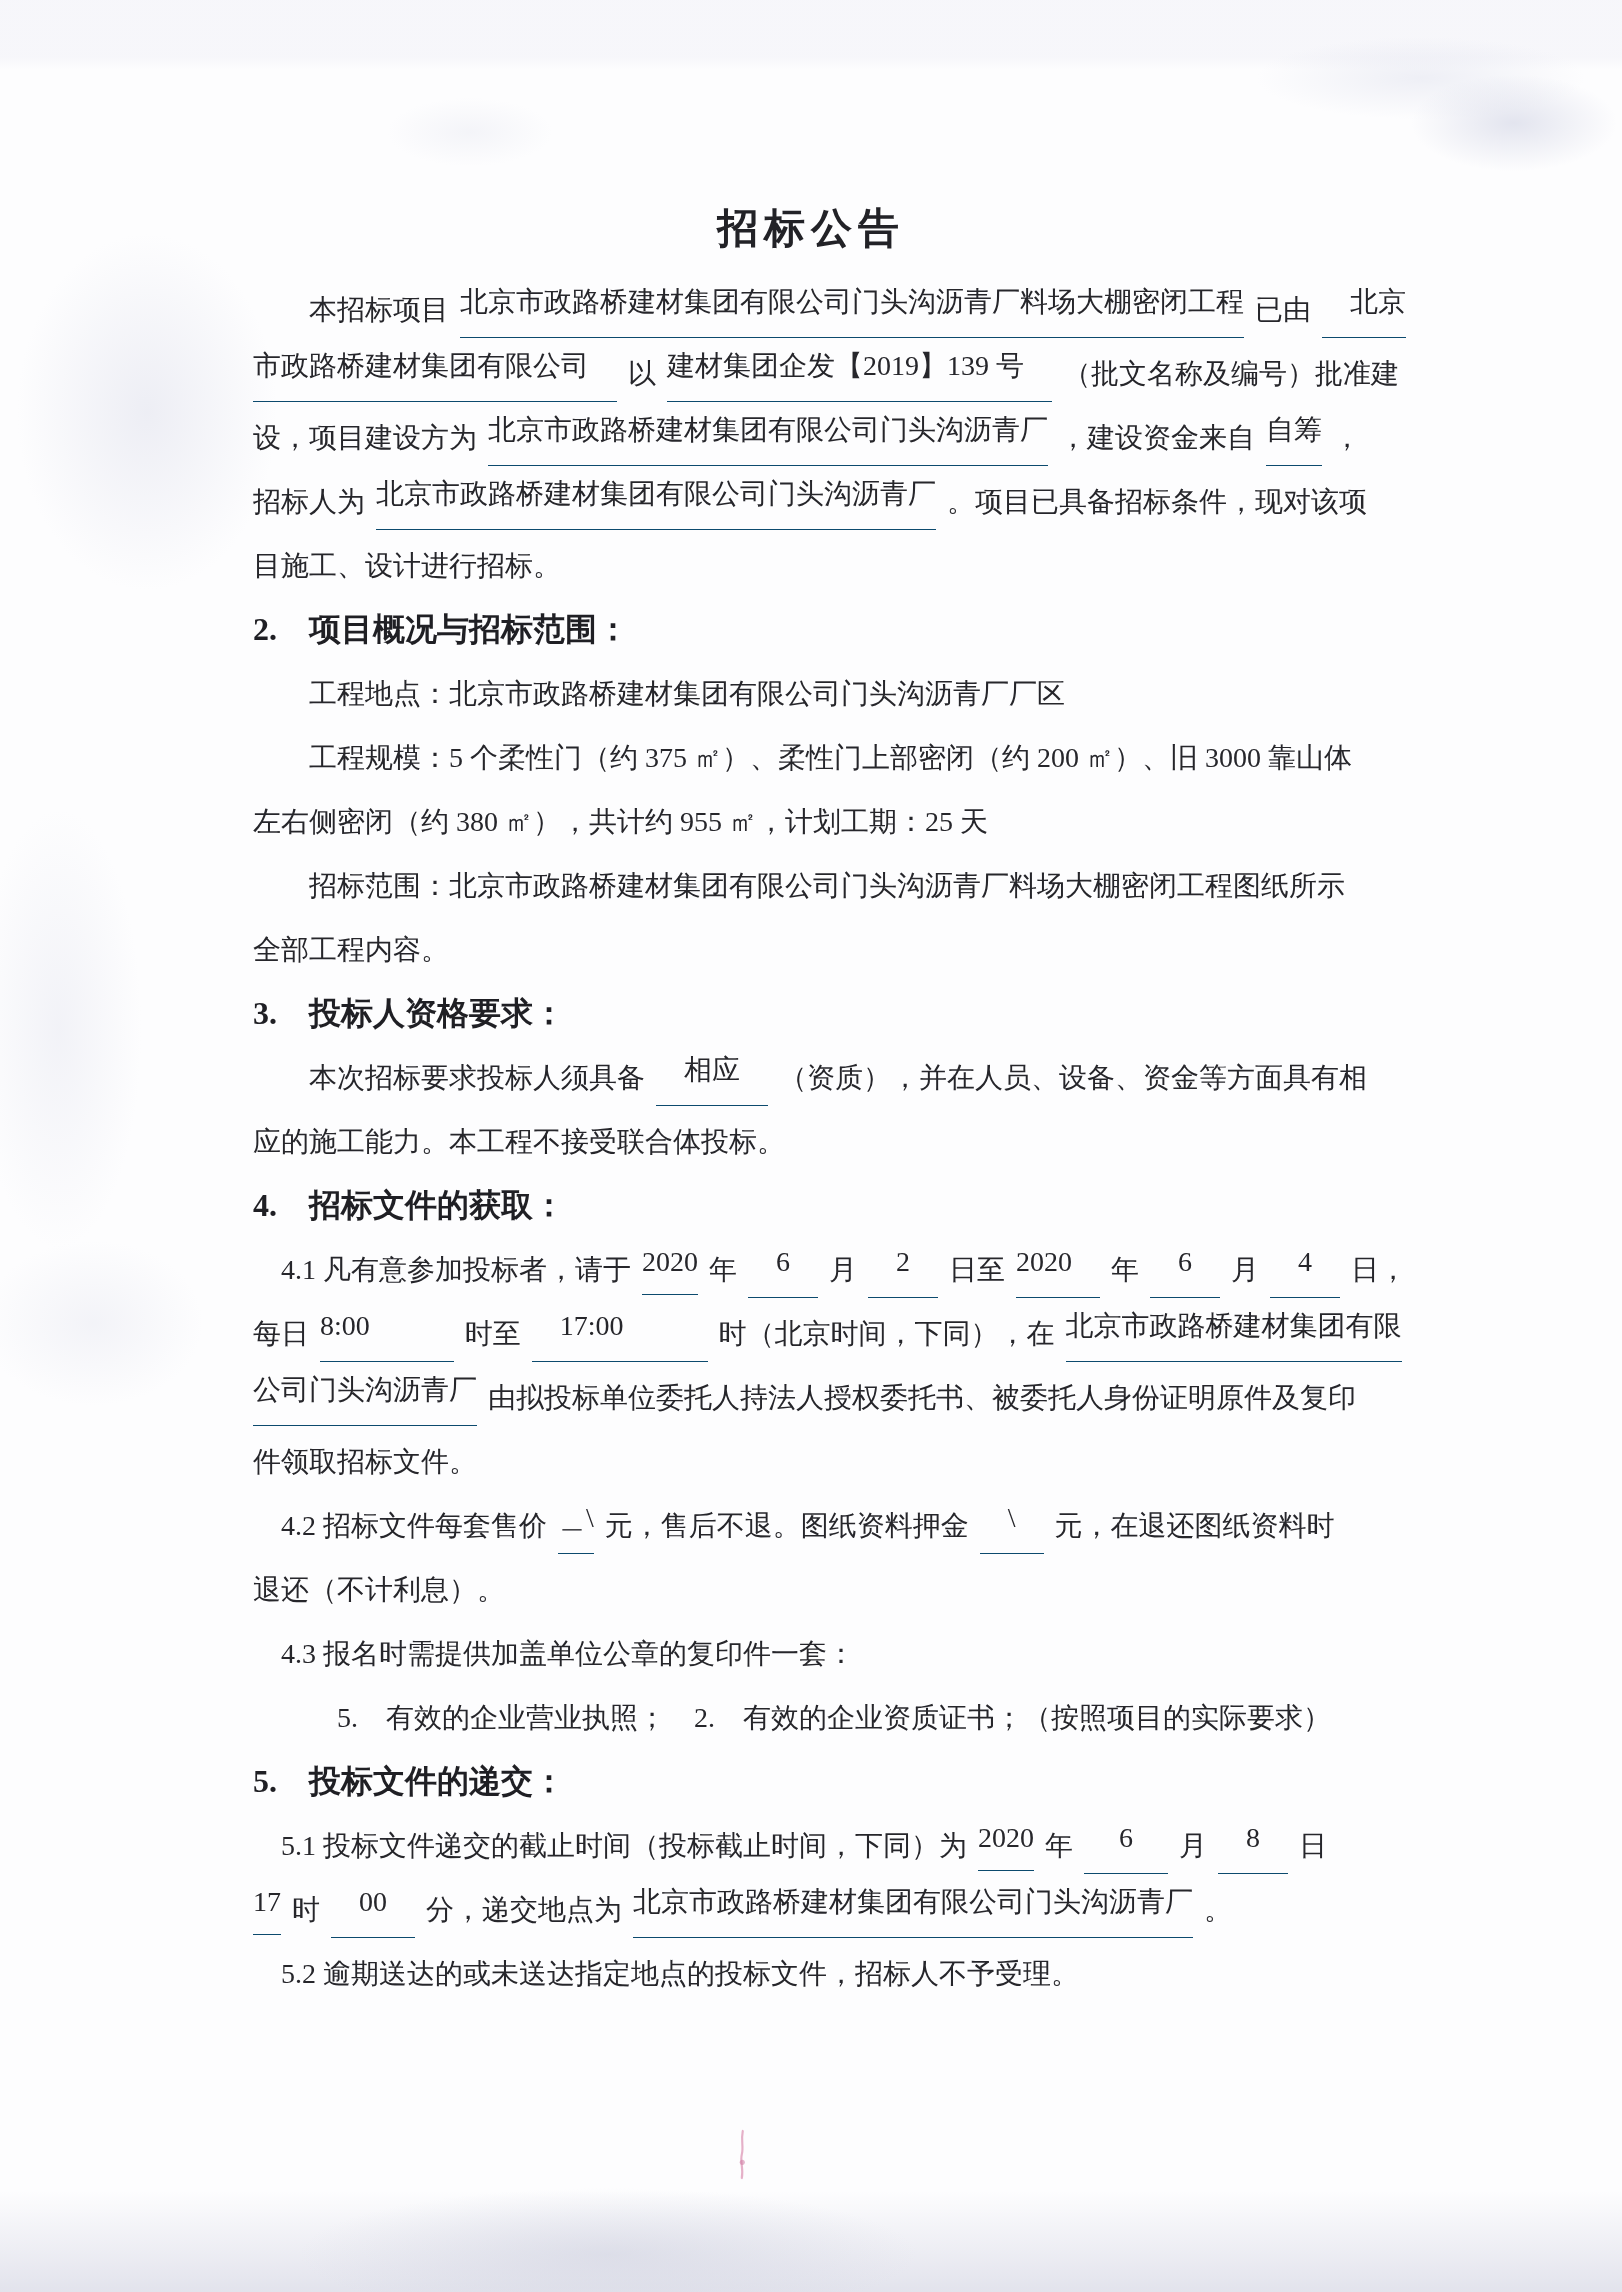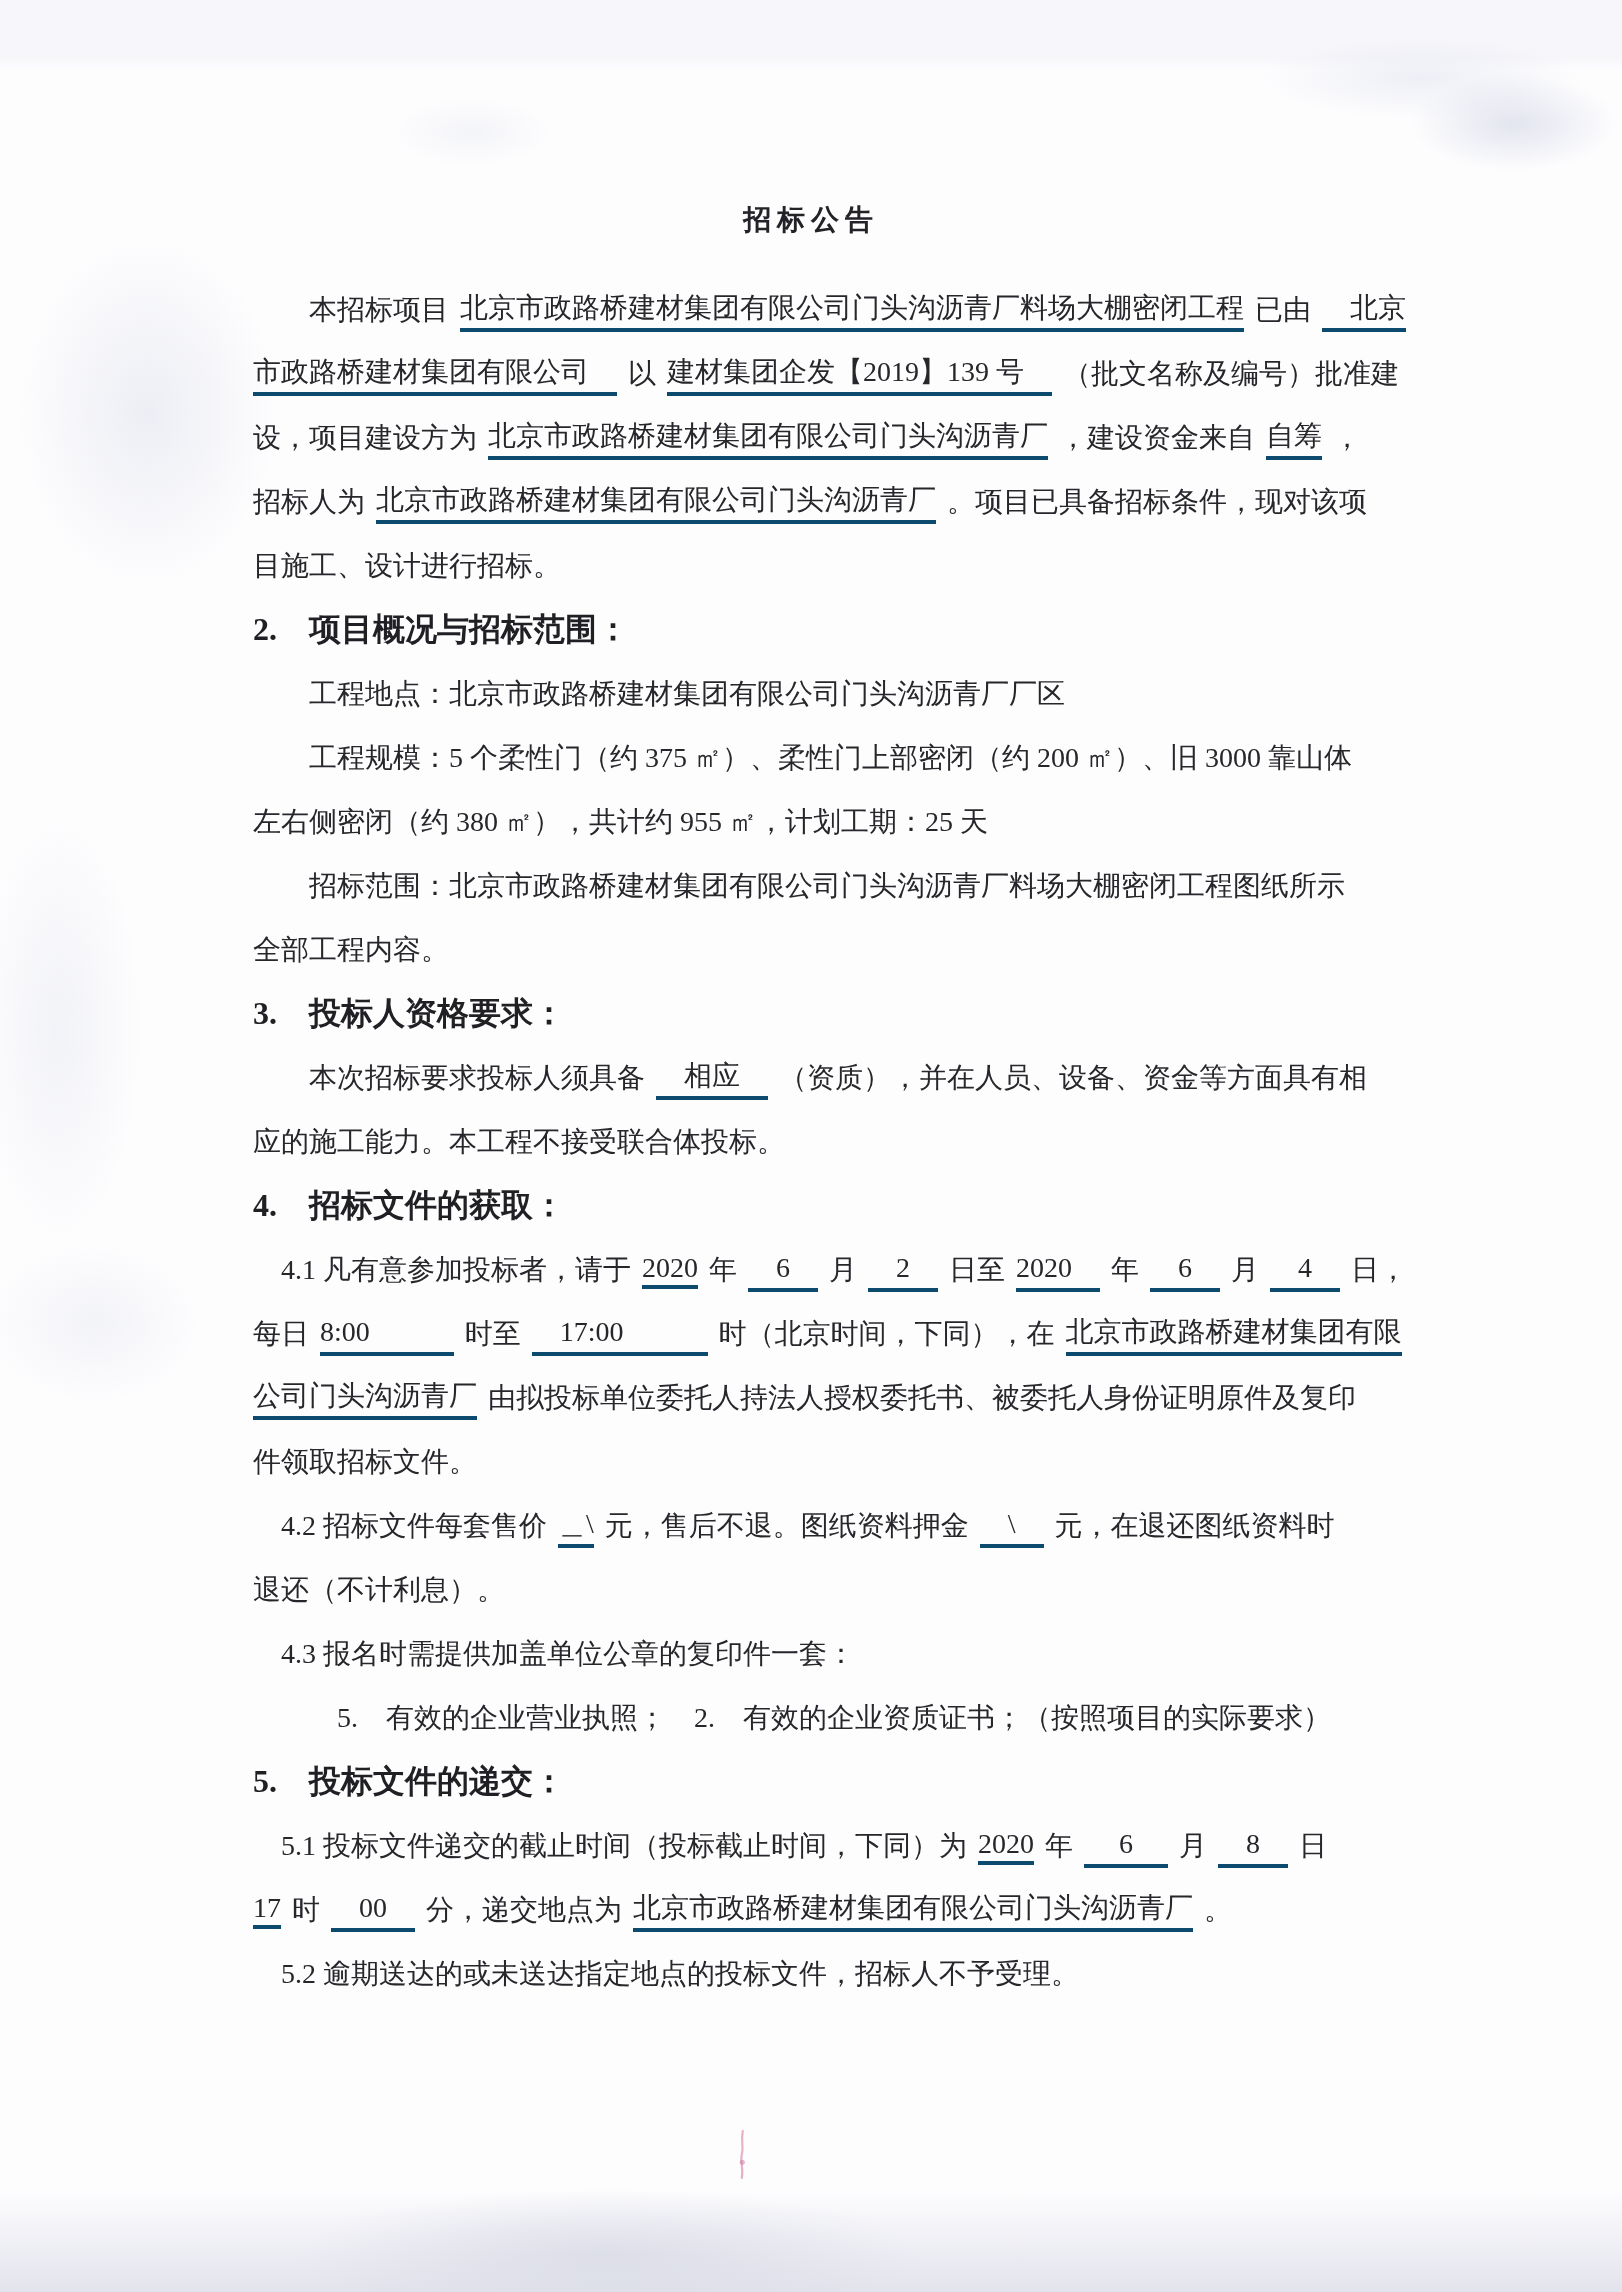--- a/index.html
+++ b/index.html
@@ -25,21 +25,21 @@
       radial-gradient(ellipse 118px 49px at 470px 132px,  rgba(222,224,236,.30), rgba(222,224,236,0) 70%),
       radial-gradient(ellipse 412px 88px at 608px 2254px, rgba(208,210,224,.55), rgba(208,210,224,0) 75%),
       linear-gradient(to bottom, rgba(233,234,242,0) 2191px, rgba(221,222,233,.85) 2293px),
       linear-gradient(to bottom, rgba(246,246,250,.9) 0px, rgba(246,246,250,.9) 57px, rgba(246,246,250,0) 69px);
   }
   .doc-title{
     position:absolute;
     top:201px;left:0;right:0;
     margin:0;
     text-align:center;
-    font-size:28px;
+    font-size:41px;
     font-weight:bold;
     letter-spacing:5.9px;
     color:#222227;
   }
   .doc-body{
     position:absolute;
     top:278px;
     left:253px;
     width:1142px;
   }
@@ -53,22 +53,22 @@
   .row.h{
     font-size:32px;
     font-weight:bold;
     color:#1f1f24;
   }
   .row.l{
     font-size:28px;
     gap:11px;
   }
   .row .u{
-    border-bottom:4px solid #0c4a6e;
-    padding-bottom:1px;
+    border-bottom:1px solid #0c4a6e;
+    padding-bottom:16px;
   }
   .pen-mark{
     position:absolute;
     left:731px;top:2129px;
     width:21.6px;height:51px;
     pointer-events:none;
   }
 </style>
 </head>
 <body>

